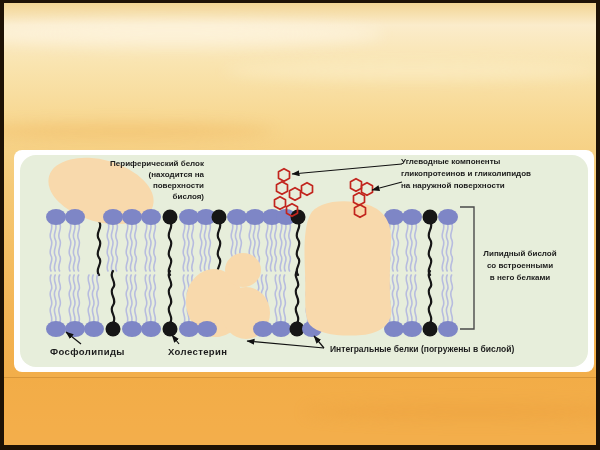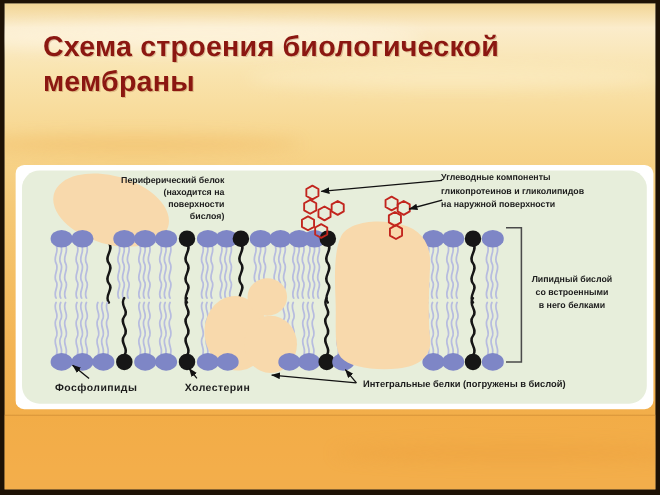--- a/index.html
+++ b/index.html
@@ -39,24 +39,20 @@
 </head>
 <body>
 
 <div class="slide">
   <div class="streak s1"></div>
   <div class="streak s2"></div>
   <div class="streak s3"></div>
   <div class="bottom-band"></div>
   <div class="streak s4"></div>
 
-  <div class="title">
-    <span>Схема строения биологической</span>
-    <span>мембраны</span>
-  </div>
 
   <svg style="left:10px;top:147px;" width="582" height="224" viewBox="10 147 582 224">
     <defs>
       <marker id="ah" markerWidth="9" markerHeight="7" refX="7.5" refY="3" orient="auto" markerUnits="userSpaceOnUse">
         <path d="M0,0 L8,3 L0,6 Z" fill="#111"></path>
       </marker>
     </defs>
 
     <rect x="10" y="147" width="580" height="222" rx="8" fill="#ffffff"></rect>
     <rect x="16" y="152" width="568" height="212" rx="16" fill="#e7eedb"></rect>

